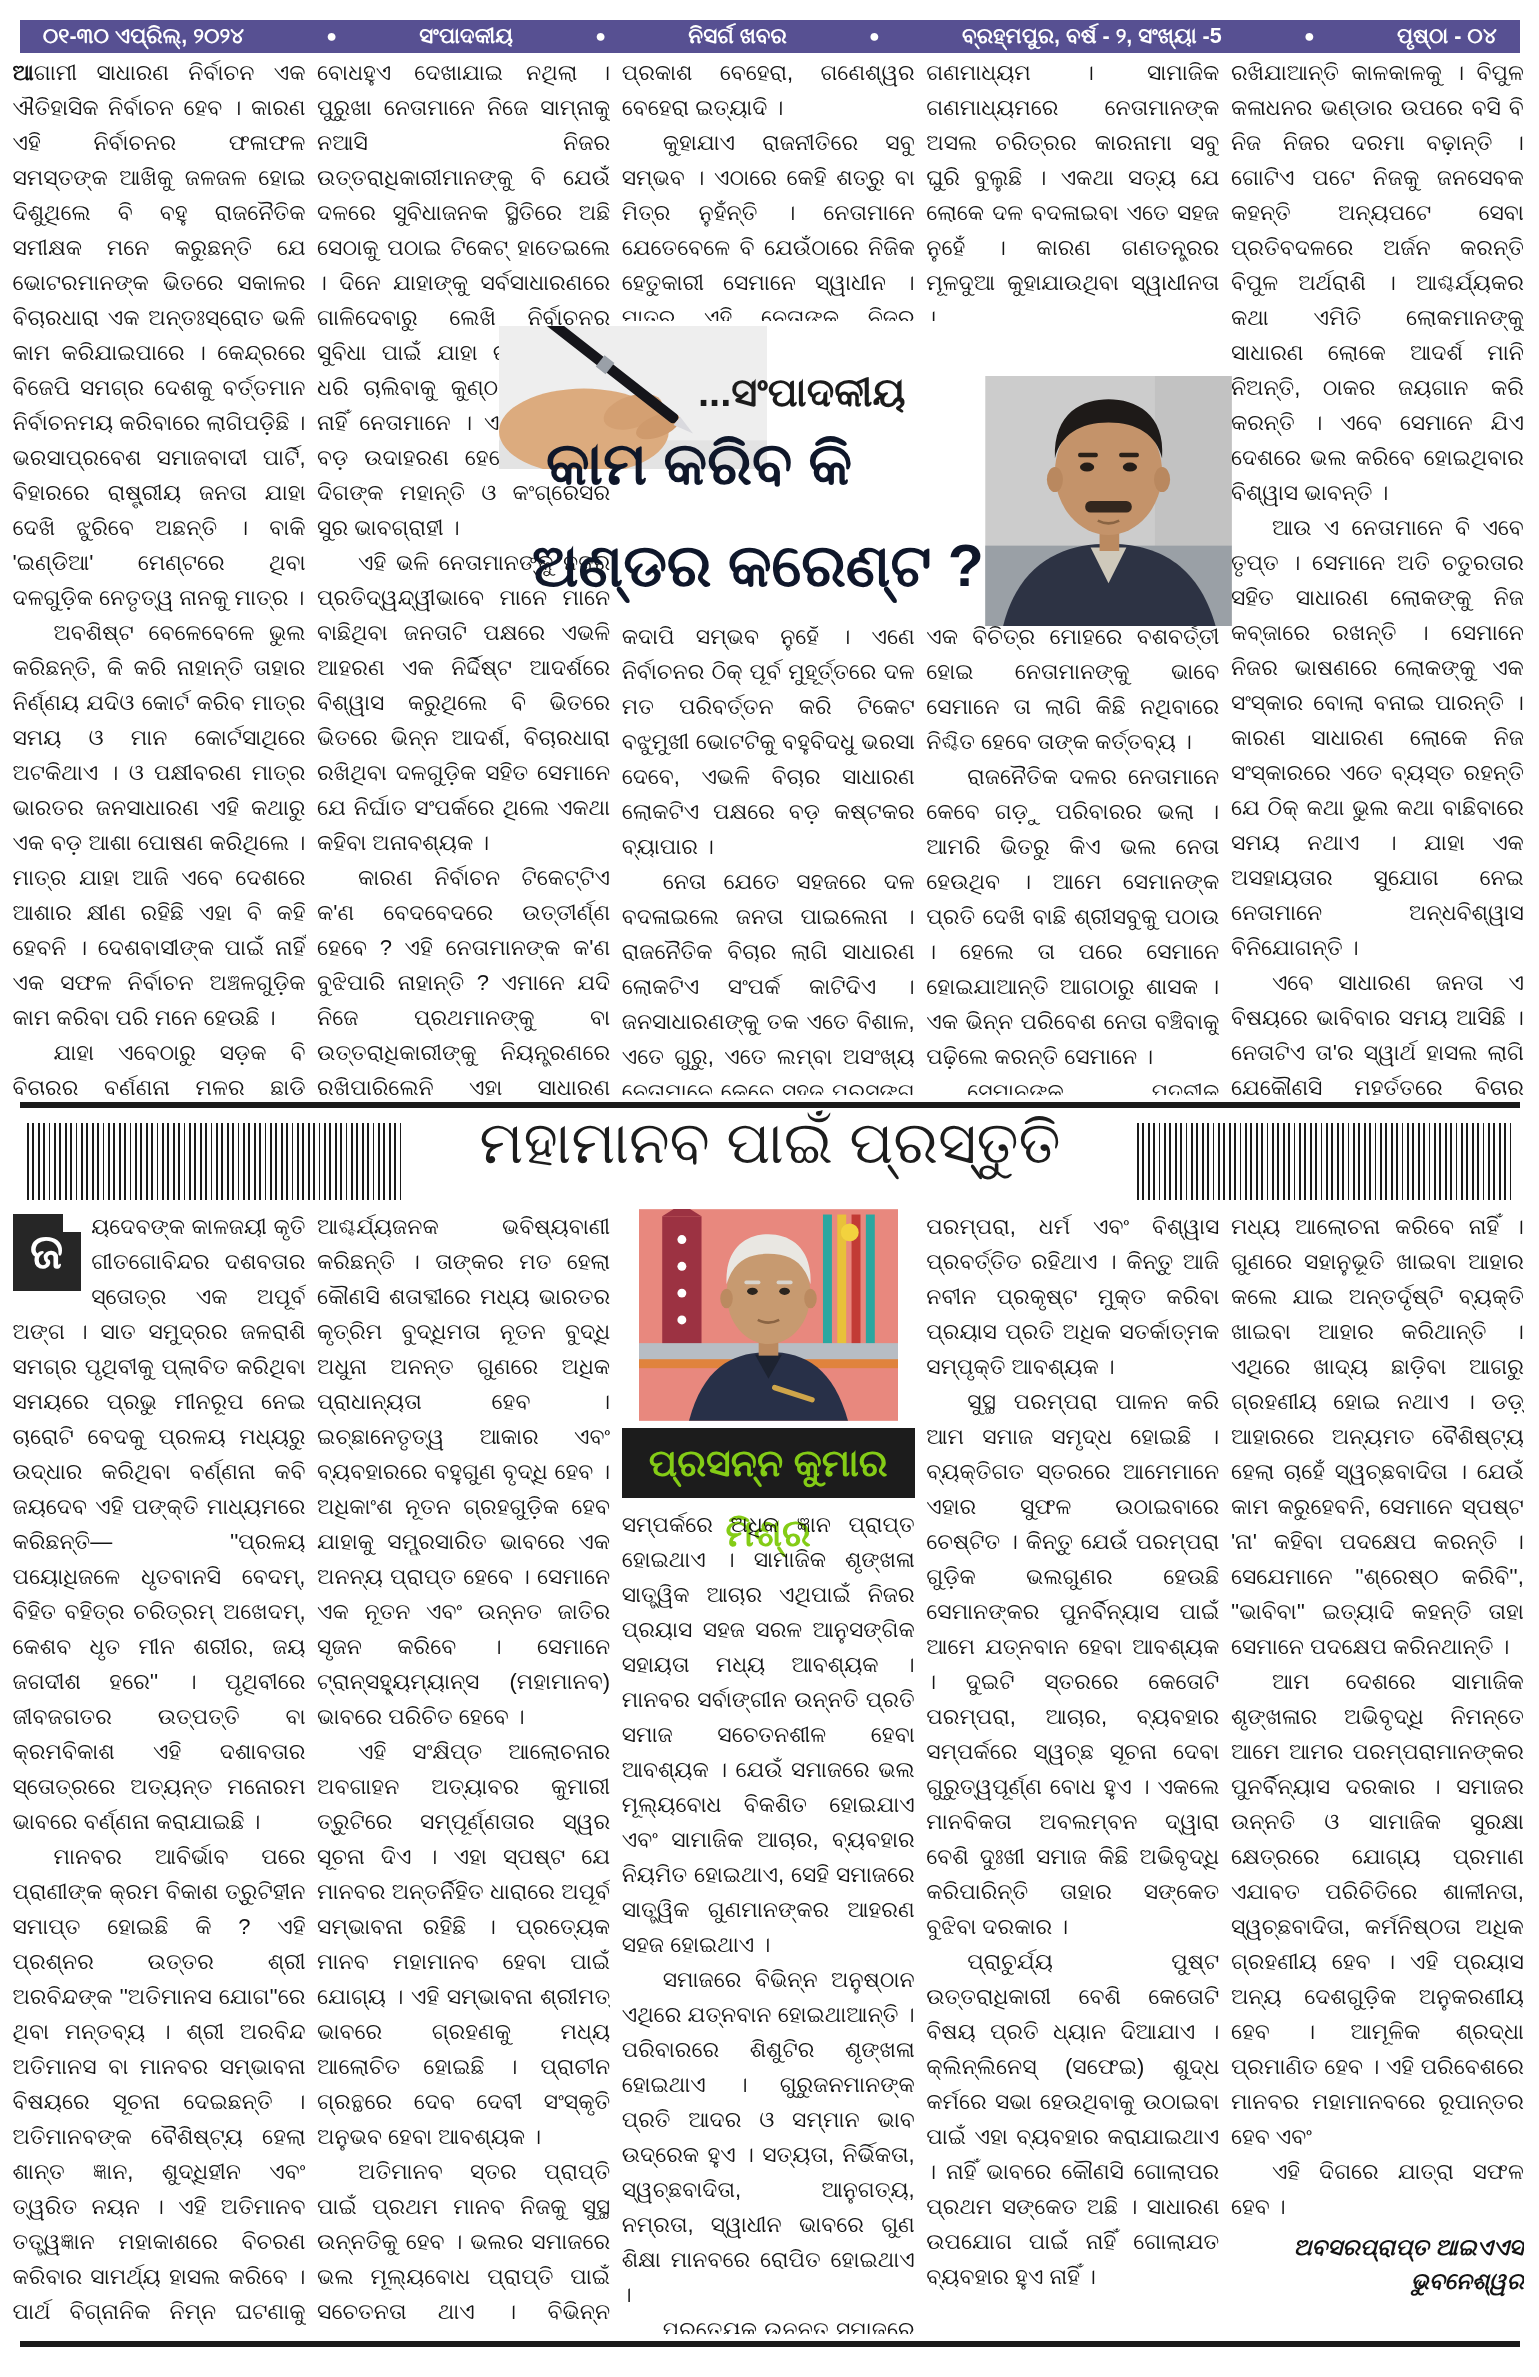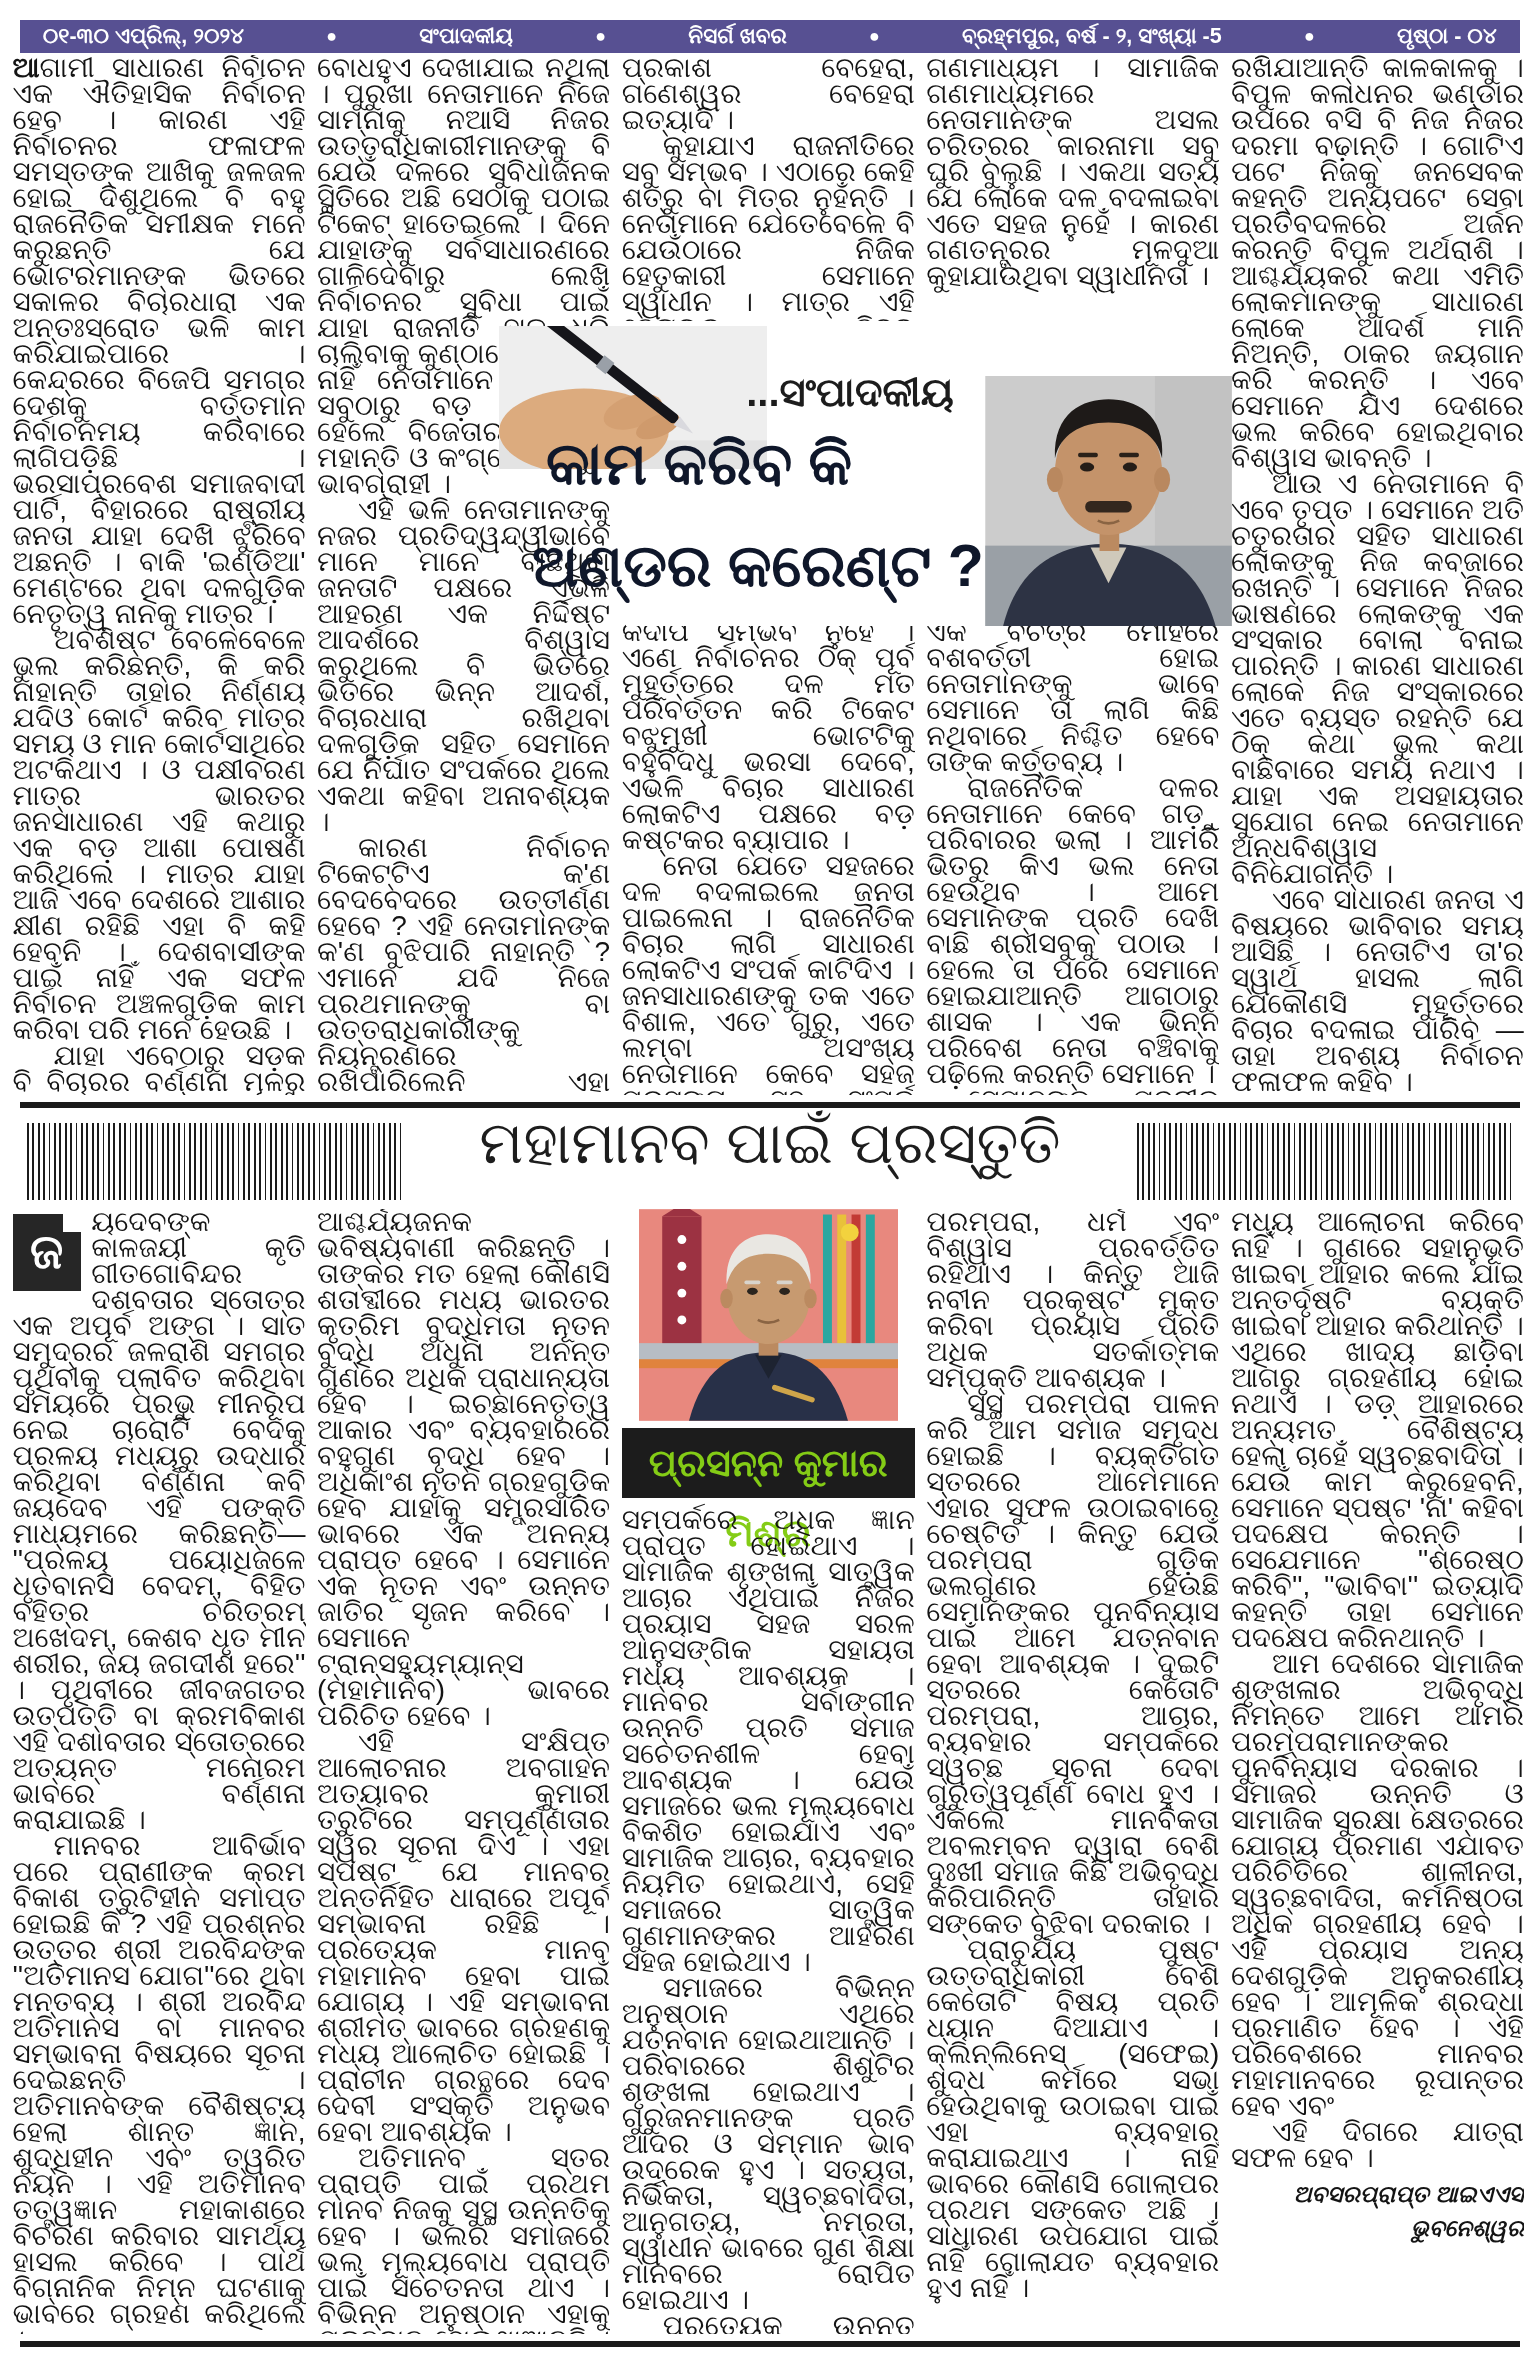--- a/index.html
+++ b/index.html
@@ -8,38 +8,38 @@
 
   
   .topbar{position:absolute;left:19.7px;top:19.7px;width:1500px;height:33px;background:#575092;color:#ffffff;
           display:flex;align-items:center;justify-content:space-between;box-sizing:border-box;
           padding:0 23px;font-size:21.5px;font-weight:bold;white-space:nowrap;}
   .topbar .dot{font-size:18px;}
 
   
   .cols{position:absolute;left:12.5px;display:flex;gap:11.6px;}
   .col{width:293px;overflow:hidden;}
-  .col p{margin:0;font-size:28px;line-height:26px;text-align:justify;text-indent:41px;}
+  .col p{margin:0;font-size:22px;line-height:35px;text-align:justify;text-indent:41px;}
   .col p.noindent{text-indent:0;}
   .lead::first-letter{font-weight:bold;}
 
   .a1cols{top:55px;height:1040px;}
   .a2cols{top:1209px;height:1125px;}
 
   .colpart-top{overflow:hidden;}
   .colpart-bottom{overflow:hidden;}
   .c3top{height:266px;}
   .c3bot{height:476px;margin-top:298px;}
   .c4top{height:266px;}
   .c4bot{height:476px;margin-top:298px;}
 
   
   .feature{position:absolute;left:626px;top:324px;width:606px;height:302px;background:#ffffff;z-index:5;}
   .pen-photo{position:absolute;left:-127px;top:1.8px;width:268px;height:143px;}
-  .kicker{position:absolute;left:72px;top:46px;width:304px;text-align:center;
+  .kicker{position:absolute;left:72px;top:46px;width:304px;
           font-size:40px;font-weight:bold;color:#1c1c1c;}
   .hl{position:absolute;font-weight:bold;color:#0f172a;font-size:59px;line-height:63px;}
   .hl1{left:-80px;top:109px;width:447px;}
   .hl2{left:-94px;top:211px;width:474px;}
   .editor-photo{position:absolute;left:359px;top:52px;width:247px;height:250px;}
 
   
   .rule{position:absolute;left:19.7px;width:1500px;background:#1a1a1a;}
   .rule-top{top:1102px;height:6.3px;}
   .rule-bottom{top:2341px;height:6.3px;}

